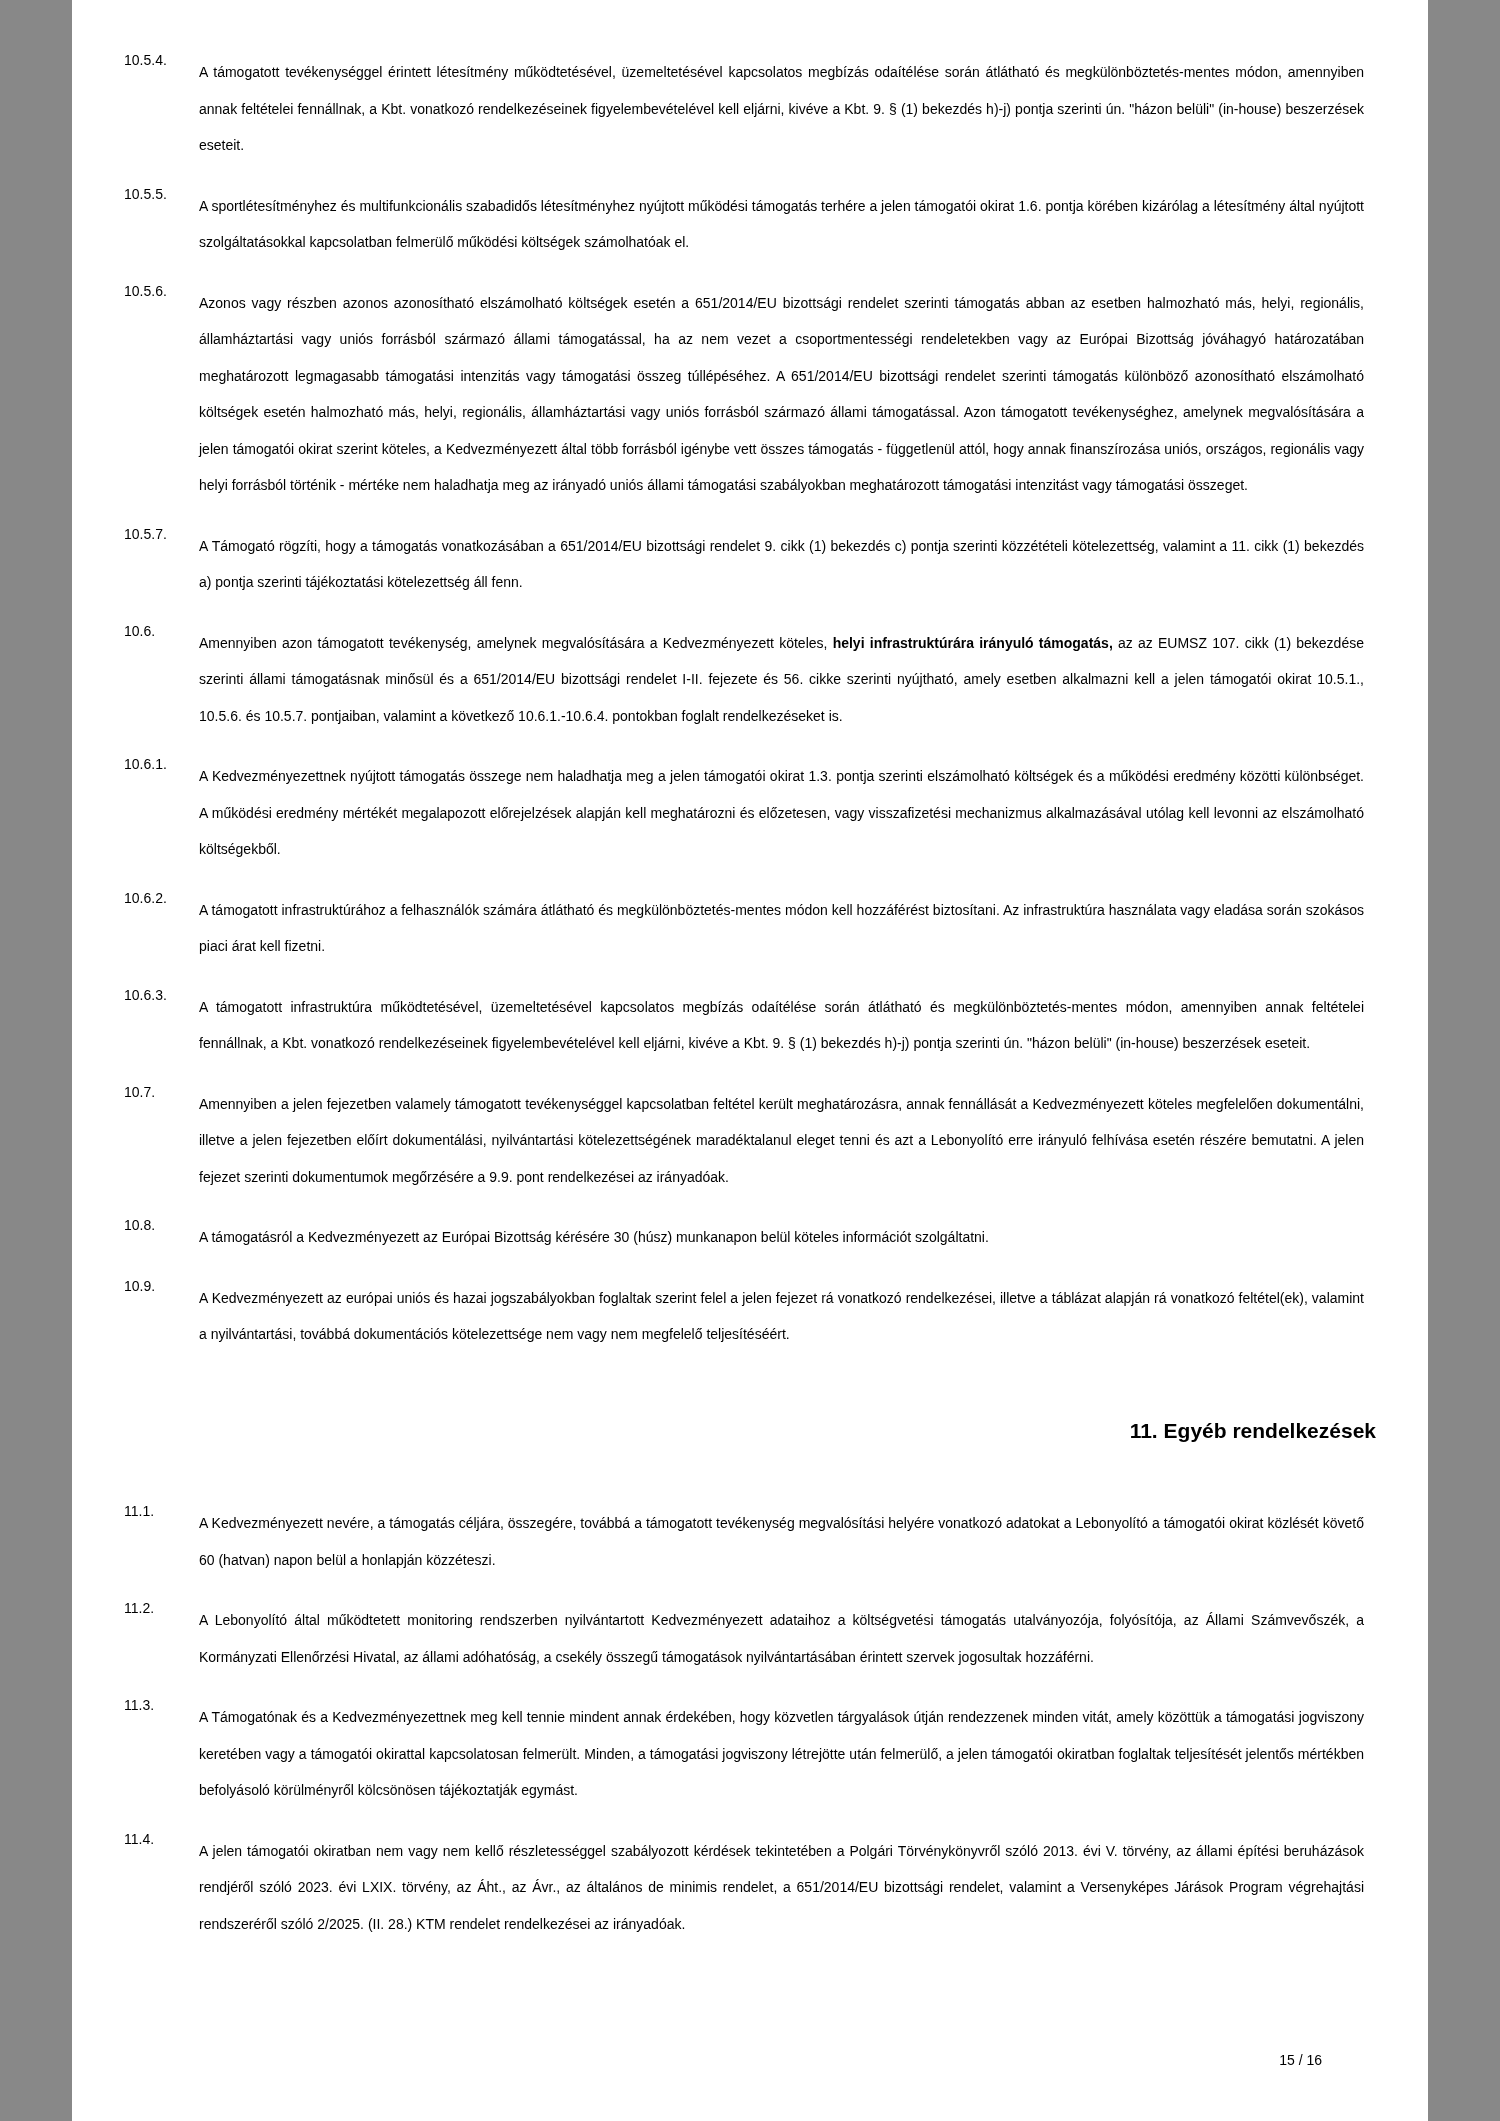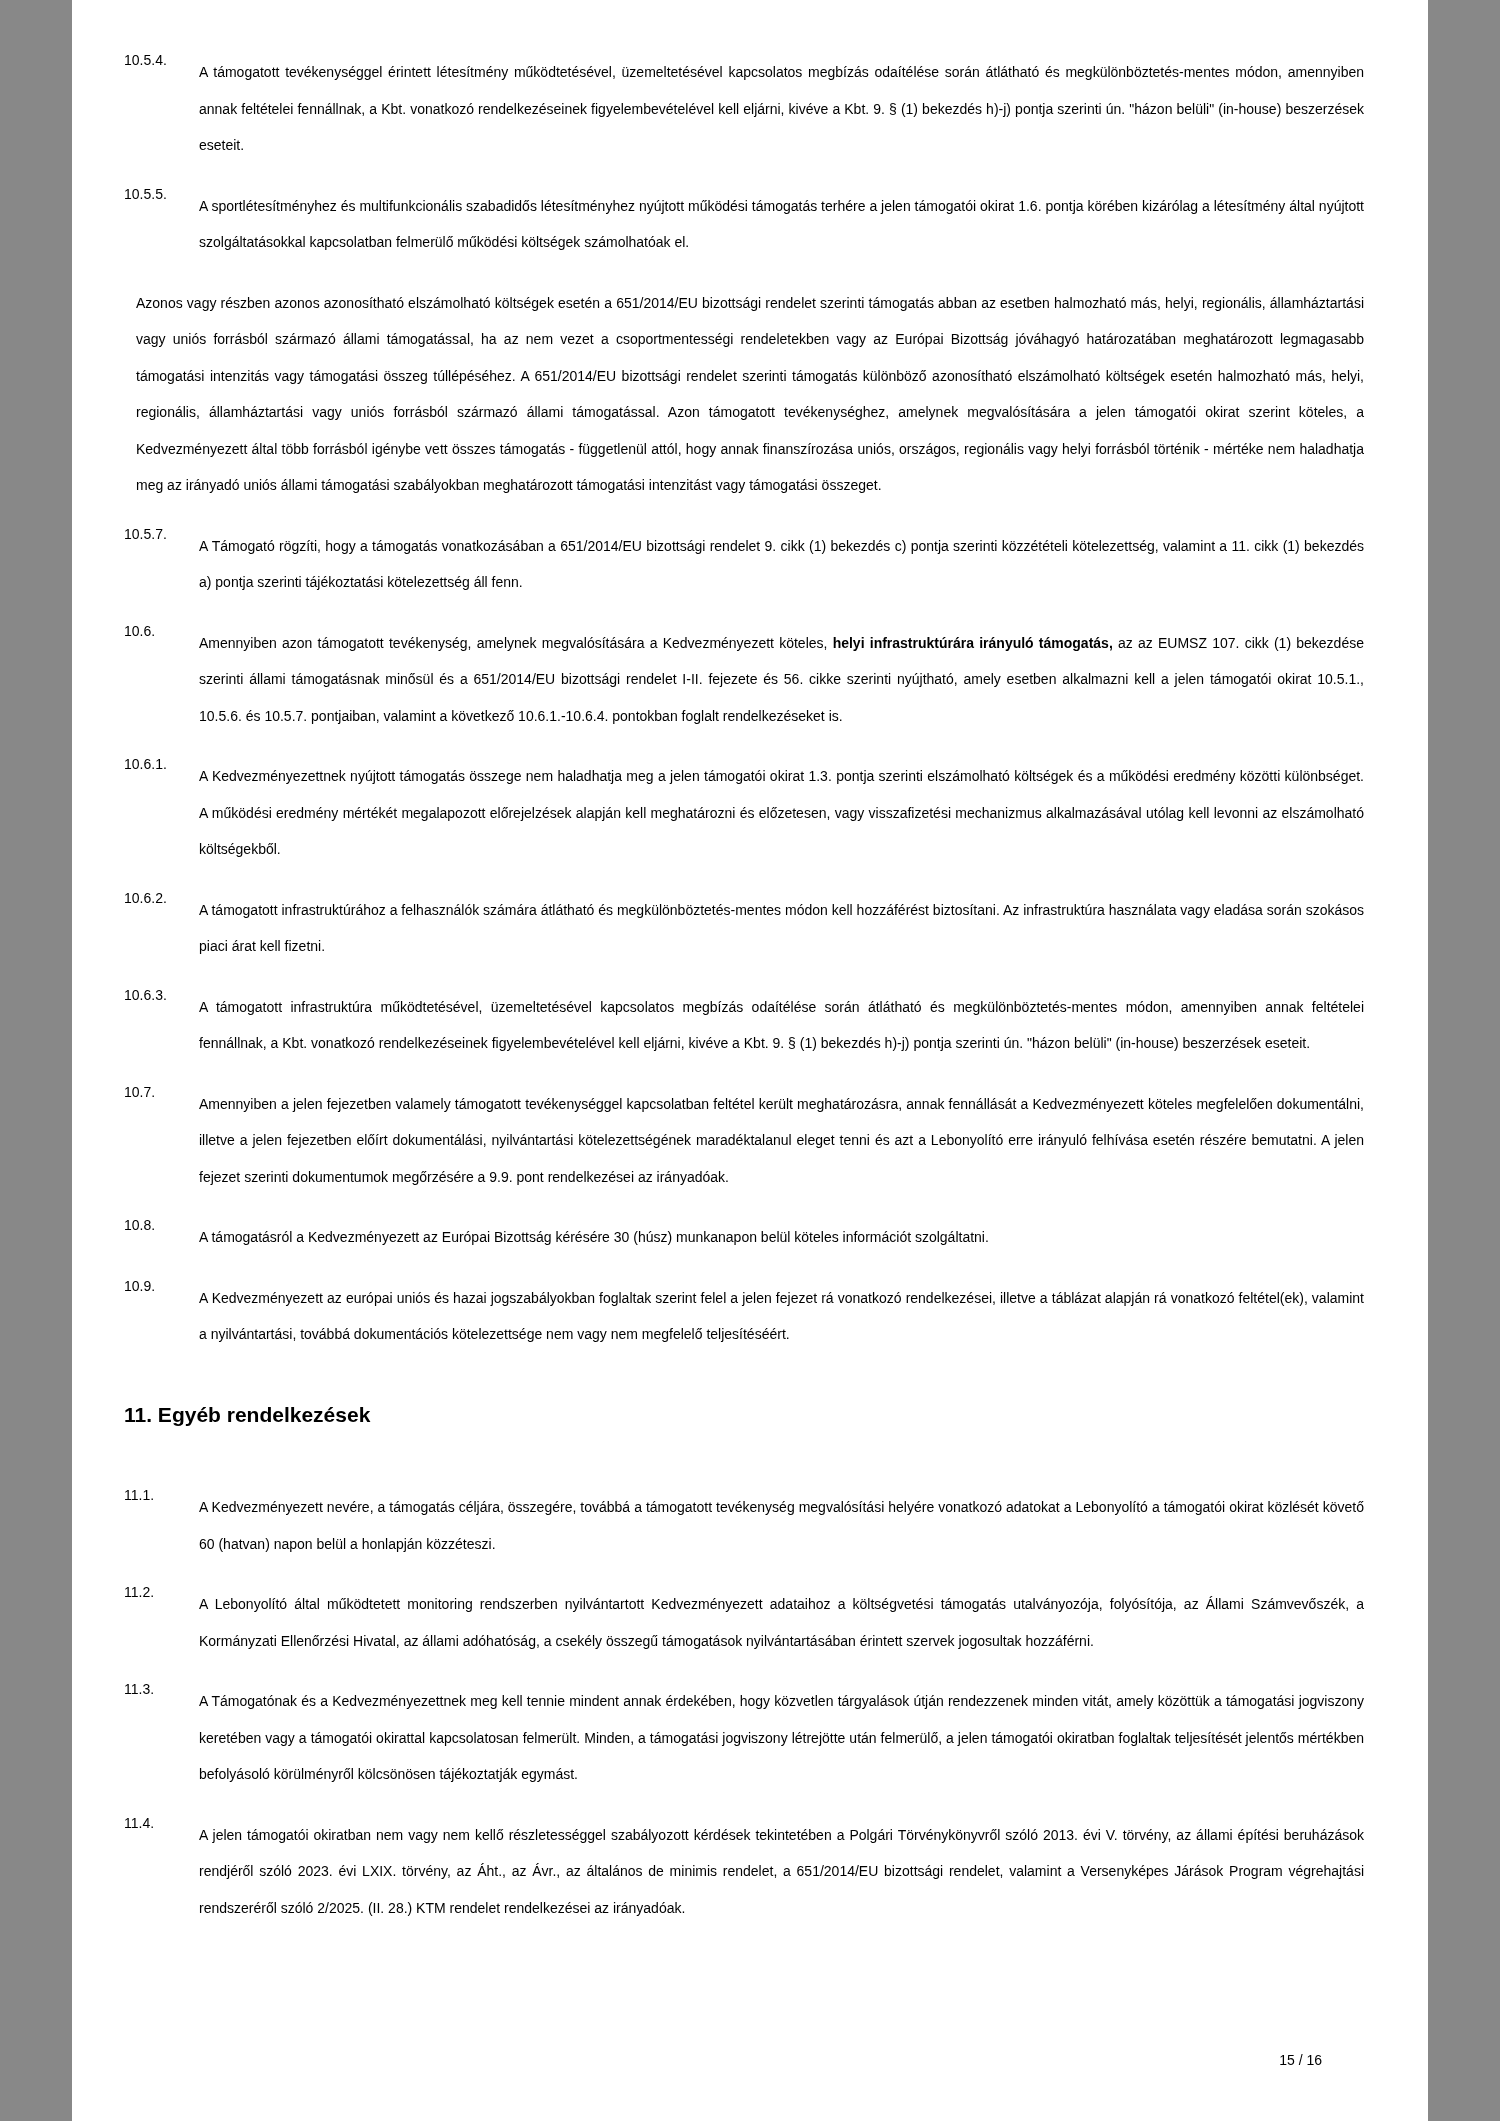--- a/index.html
+++ b/index.html
@@ -21,23 +21,23 @@
     flex: 0 0 63px;
     white-space: nowrap;
   }
   .para .txt {
     flex: 1;
     margin: 12px;
     text-align: justify;
   }
   .bold { font-weight: bold; }
   .section-heading {
-    text-align: left;
+    text-align: right;
     font-weight: bold;
-    margin: 32px 0 44px 0;
+    margin: 48px 0 44px 0;
   }
   .page-footer {
     position: absolute;
     top: 2042px;
     right: 106px;
   }
 </style>
 </head>
 <body>
 
@@ -47,20 +47,21 @@
     <span class="num">10.5.4.</span>
     <p class="txt"><span>A támogatott tevékenységgel érintett létesítmény működtetésével, üzemeltetésével kapcsolatos megbízás odaítélése során átlátható és megkülönböztetés-mentes módon, amennyiben annak feltételei fennállnak, a Kbt. vonatkozó rendelkezéseinek figyelembevételével kell eljárni, kivéve a Kbt. 9. § (1) bekezdés h)-j) pontja szerinti ún. "házon belüli" (in-house) beszerzések eseteit.</span></p>
   </div>
 
   <div class="para">
     <span class="num">10.5.5.</span>
     <p class="txt"><span>A sportlétesítményhez és multifunkcionális szabadidős létesítményhez nyújtott működési támogatás terhére a jelen támogatói okirat 1.6. pontja körében kizárólag a létesítmény által nyújtott szolgáltatásokkal kapcsolatban felmerülő működési költségek számolhatóak el.</span></p>
   </div>
 
   <div class="para">
+    <span class="num">10.5.6.</span>
     <p class="txt"><span>Azonos vagy részben azonos azonosítható elszámolható költségek esetén a 651/2014/EU bizottsági rendelet szerinti támogatás abban az esetben halmozható más, helyi, regionális, államháztartási vagy uniós forrásból származó állami támogatással, ha az nem vezet a csoportmentességi rendeletekben vagy az Európai Bizottság jóváhagyó határozatában meghatározott legmagasabb támogatási intenzitás vagy támogatási összeg túllépéséhez. A 651/2014/EU bizottsági rendelet szerinti támogatás különböző azonosítható elszámolható költségek esetén halmozható más, helyi, regionális, államháztartási vagy uniós forrásból származó állami támogatással. Azon támogatott tevékenységhez, amelynek megvalósítására a jelen támogatói okirat szerint köteles, a Kedvezményezett által több forrásból igénybe vett összes támogatás - függetlenül attól, hogy annak finanszírozása uniós, országos, regionális vagy helyi forrásból történik - mértéke nem haladhatja meg az irányadó uniós állami támogatási szabályokban meghatározott támogatási intenzitást vagy támogatási összeget.</span></p>
   </div>
 
   <div class="para">
     <span class="num">10.5.7.</span>
     <p class="txt"><span>A Támogató rögzíti, hogy a támogatás vonatkozásában a 651/2014/EU bizottsági rendelet 9. cikk (1) bekezdés c) pontja szerinti közzétételi kötelezettség, valamint a 11. cikk (1) bekezdés a) pontja szerinti tájékoztatási kötelezettség áll fenn.</span></p>
   </div>
 
   <div class="para">
     <span class="num">10.6.</span>

